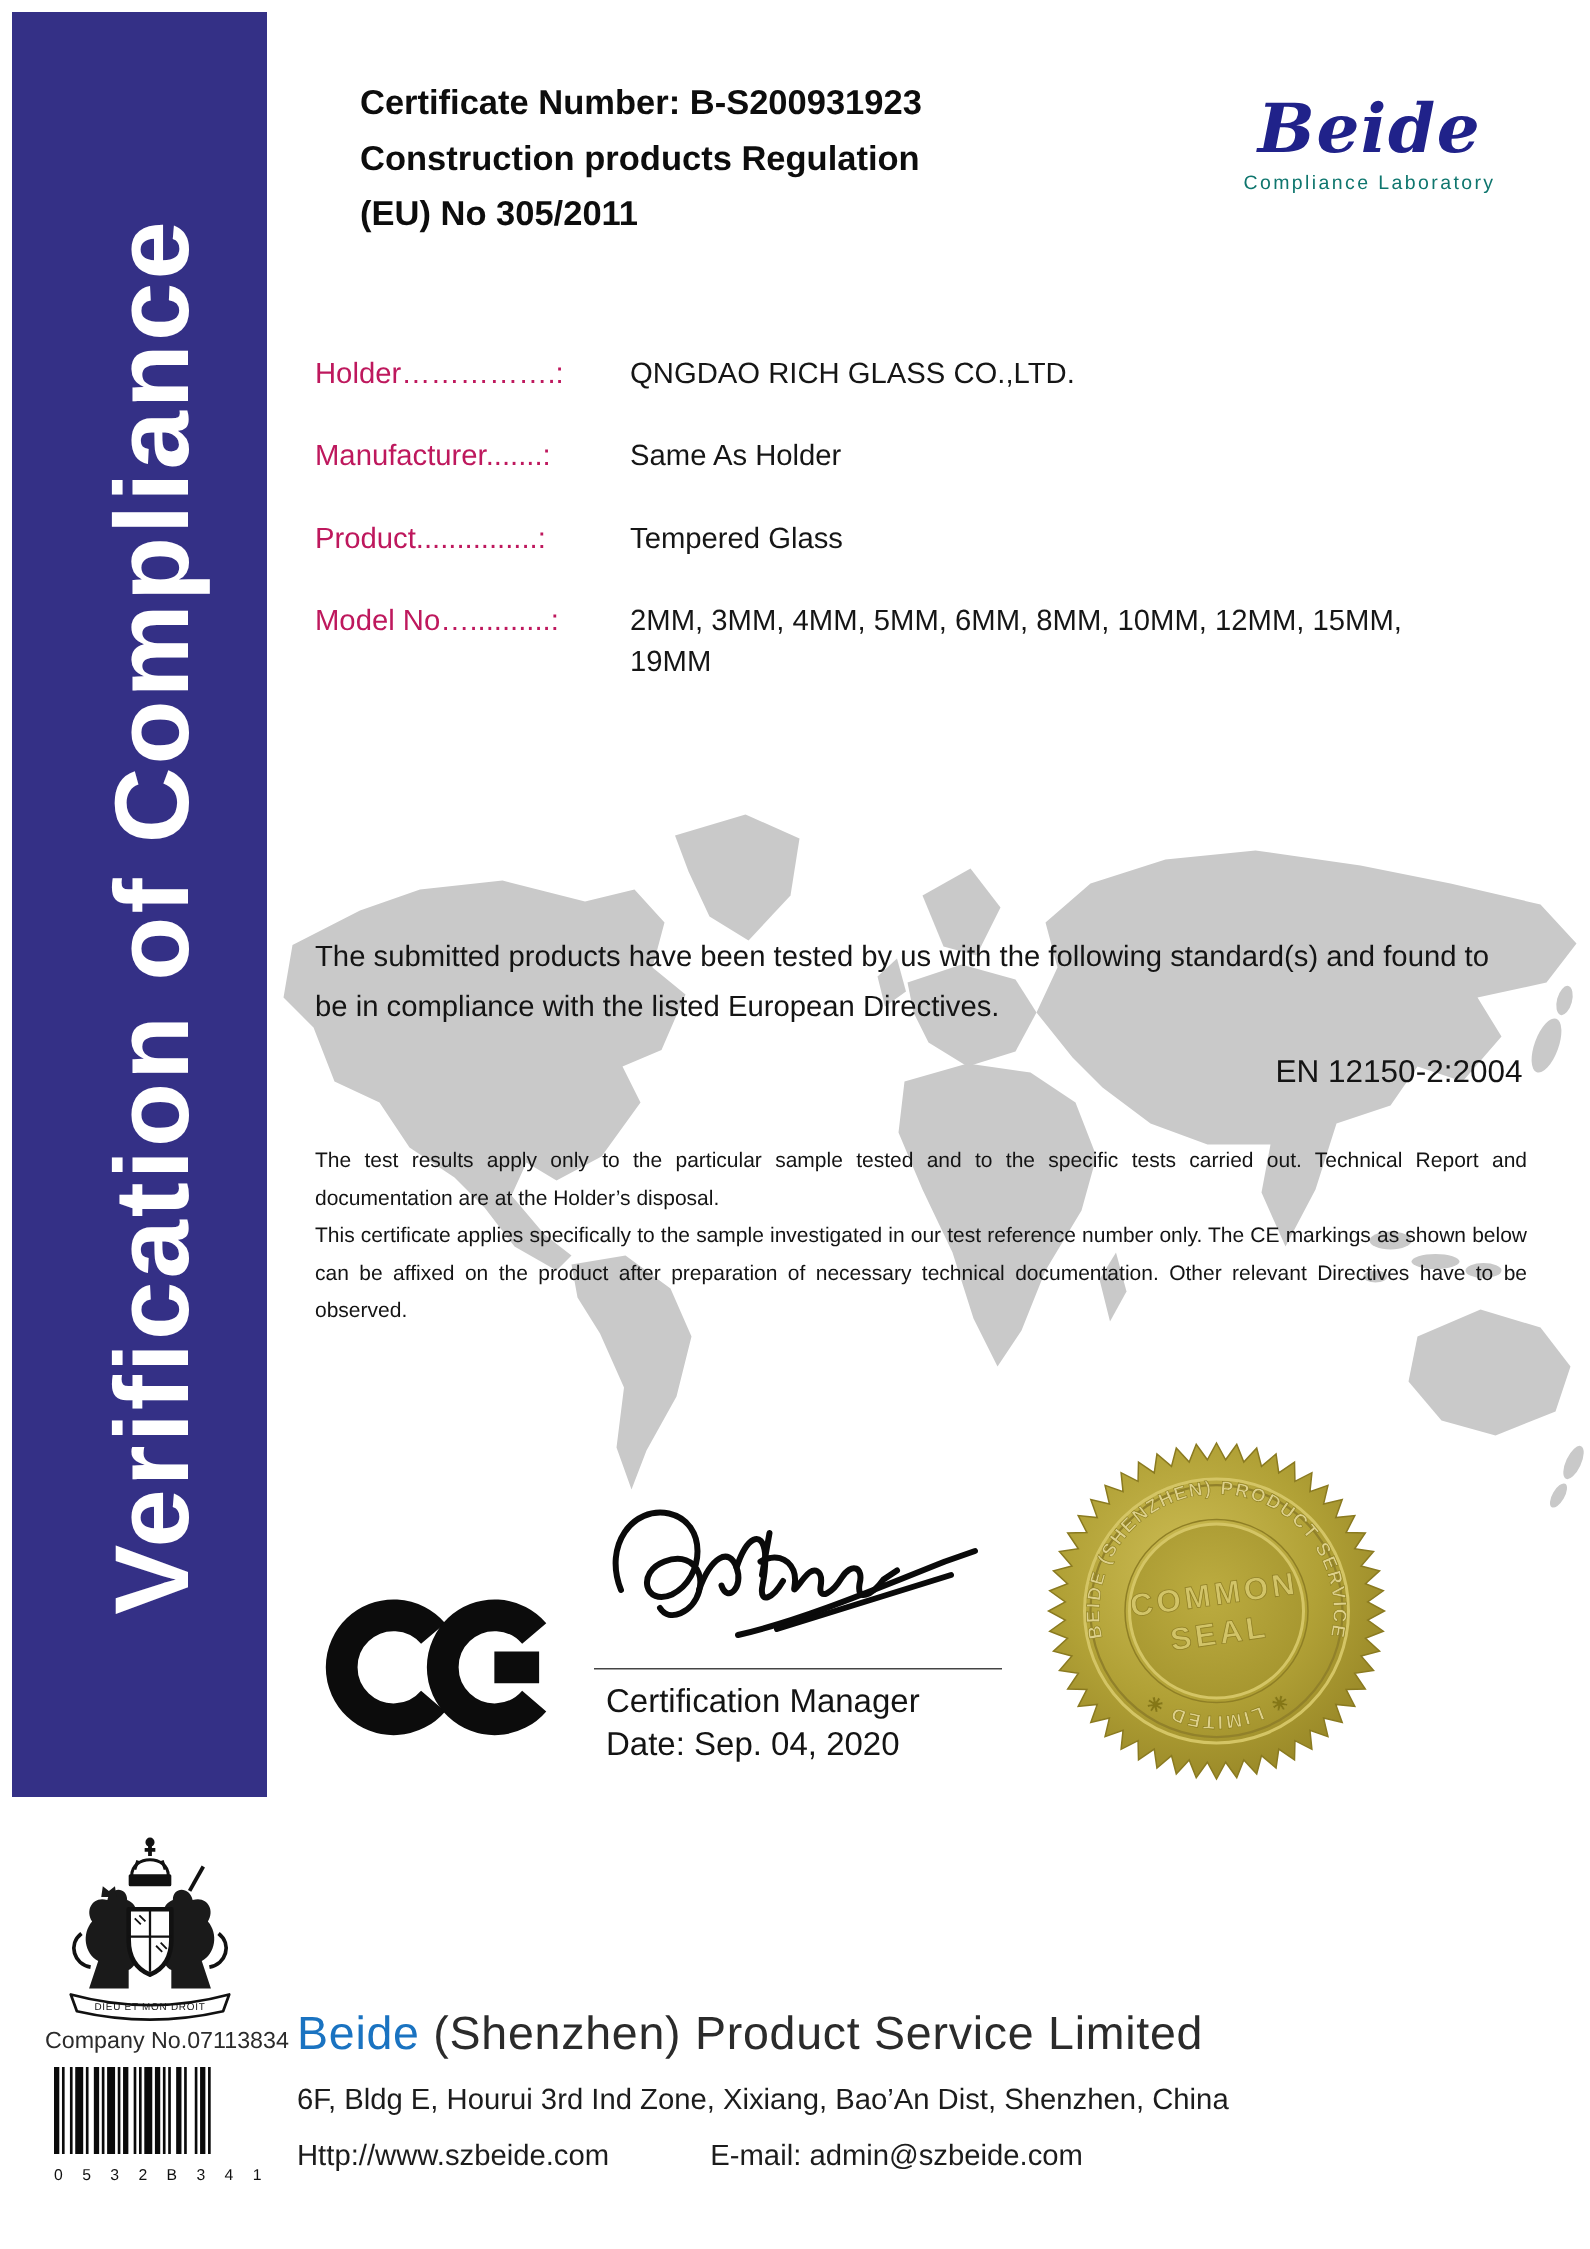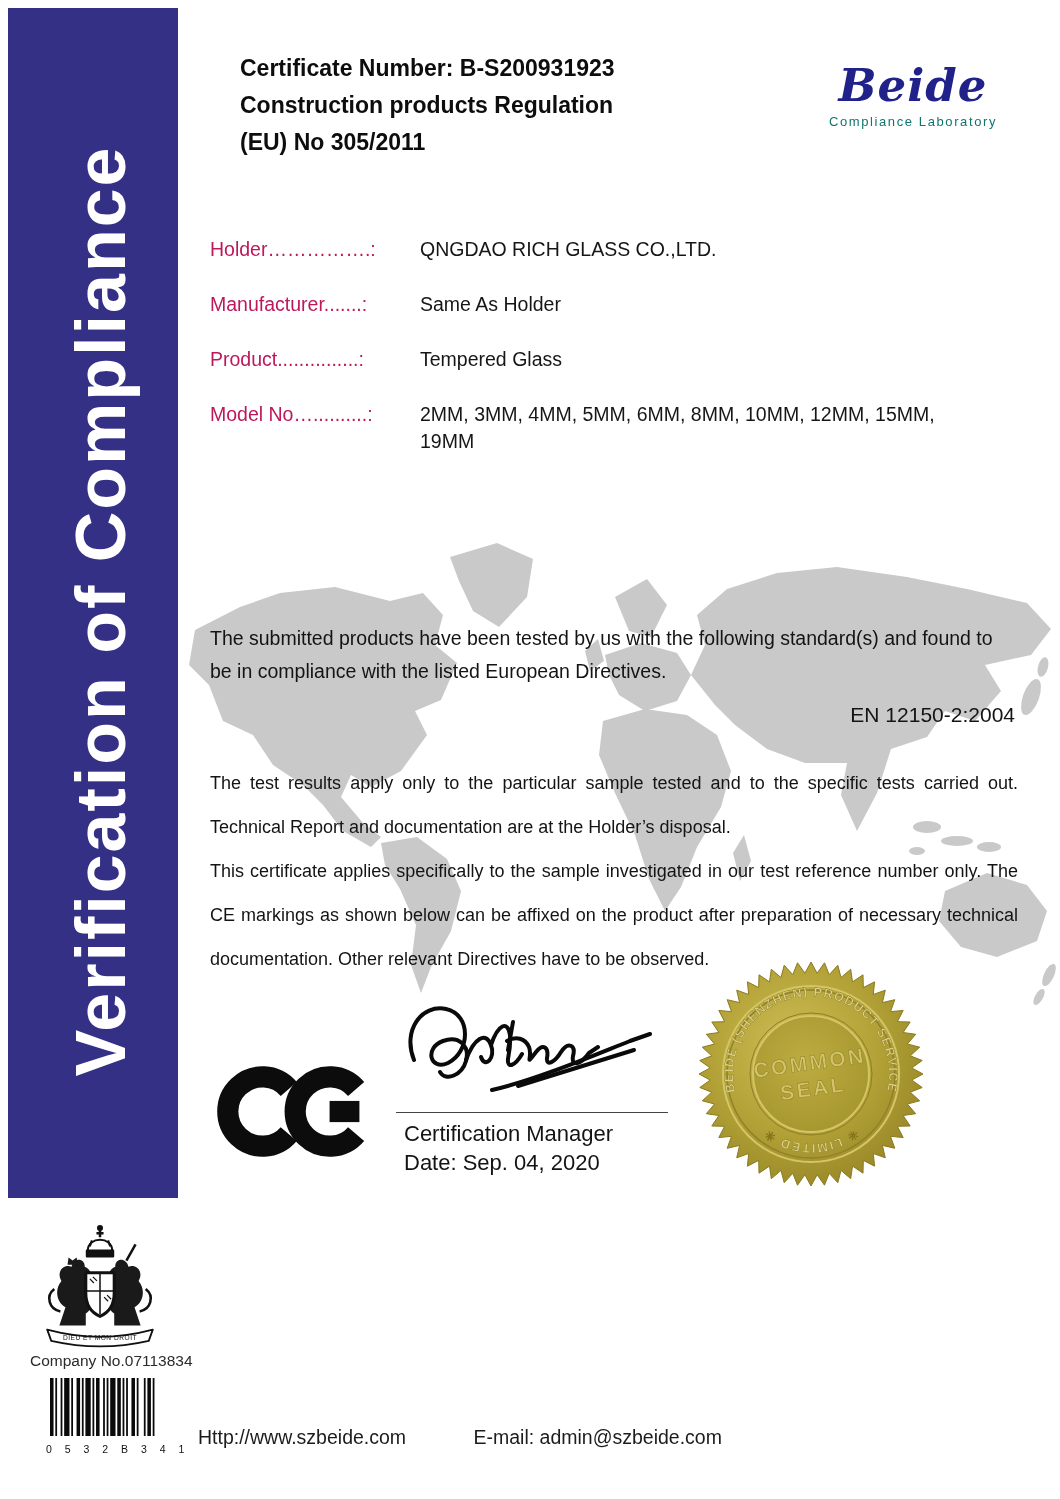--- a/index.html
+++ b/index.html
@@ -32,39 +32,39 @@
   .field-label { width:210px; flex:none; color:#be185d; }
   .field-value { width:565px; color:#161616; }
 
   
   .map { position:absolute; left:185px; top:535px; width:875px; height:480px; z-index:0; }
 
   .content { position:absolute; inset:0; z-index:1; }
 
   .intro { position:absolute; left:210px; top:622px; width:805px; font-size:19.5px; line-height:33px; }
   .standard { position:absolute; left:210px; top:703px; width:805px; text-align:right; font-size:21px; }
-  .terms { position:absolute; left:210px; top:761px; width:808px; font-size:18px; line-height:44px; text-align:justify; }
+  .terms { position:absolute; left:210px; top:761px; width:808px; font-size:14px; line-height:25px; text-align:justify; }
 
   
   .ce { position:absolute; left:216px; top:1060px; }
 
   
   .sig-img { position:absolute; left:396px; top:996px; }
   .sig-line { position:absolute; left:396px; top:1112px; width:272px; border-top:1.5px solid #444; }
   .sig-role { position:absolute; left:404px; top:1121px; font-size:22px; }
   .sig-date { position:absolute; left:404px; top:1150px; font-size:22px; }
 
   
   .seal { position:absolute; left:697px; top:960px; }
   .seal text { font-family:"Liberation Sans", sans-serif; }
 
   
   .arms { position:absolute; left:26px; top:1220px; }
   .company-no { position:absolute; left:30px; top:1352px; font-size:15.5px; color:#2b2b2b; }
-  .barcode { position:absolute; left:46px; top:1378px; width:112px; text-align:right; }
+  .barcode { position:absolute; left:36px; top:1378px; width:112px; text-align:left; }
   .barcode-digits { font-size:10.5px; letter-spacing:5px; margin-top:3px; color:#111; white-space:nowrap; }
 
   
   .footer-name { position:absolute; left:198px; top:1338px; font-size:31px; letter-spacing:0.5px; color:#2b2b2b; }
   .footer-name .accent { color:#1a73c1; }
   .footer-addr { position:absolute; left:198px; top:1389px; font-size:19.5px; color:#1c1c1c; }
   .footer-contact { position:absolute; left:198px; top:1426px; font-size:19.5px; color:#1c1c1c; }
   .footer-contact .web { margin-right:62px; }
 </style>
 </head>
@@ -252,19 +252,23 @@
           <rect x="76.13" y="0" width="1.77" height="58"></rect>
           <rect x="81.44" y="0" width="3.54" height="58"></rect>
           <rect x="86.75" y="0" width="1.77" height="58"></rect>
           <rect x="93.84" y="0" width="1.77" height="58"></rect>
           <rect x="97.38" y="0" width="3.54" height="58"></rect>
           <rect x="102.69" y="0" width="1.77" height="58"></rect>
         </svg>
       <div class="barcode-digits">0 5 3 2 B 3 4 1</div>
     </div>
 
+    <div class="footer-name">
+      <span class="accent">Beide</span><span> (Shenzhen) Product Service Limited</span>
+    </div>
+    <div class="footer-addr">6F, Bldg E, Hourui 3rd Ind Zone, Xixiang, Bao’An Dist, Shenzhen, China</div>
     <div class="footer-contact">
       <span class="web">Http://www.szbeide.com</span>
       <span>E-mail: admin@szbeide.com</span>
     </div>
 
   </div>
 </div>
 
 </body></html>

